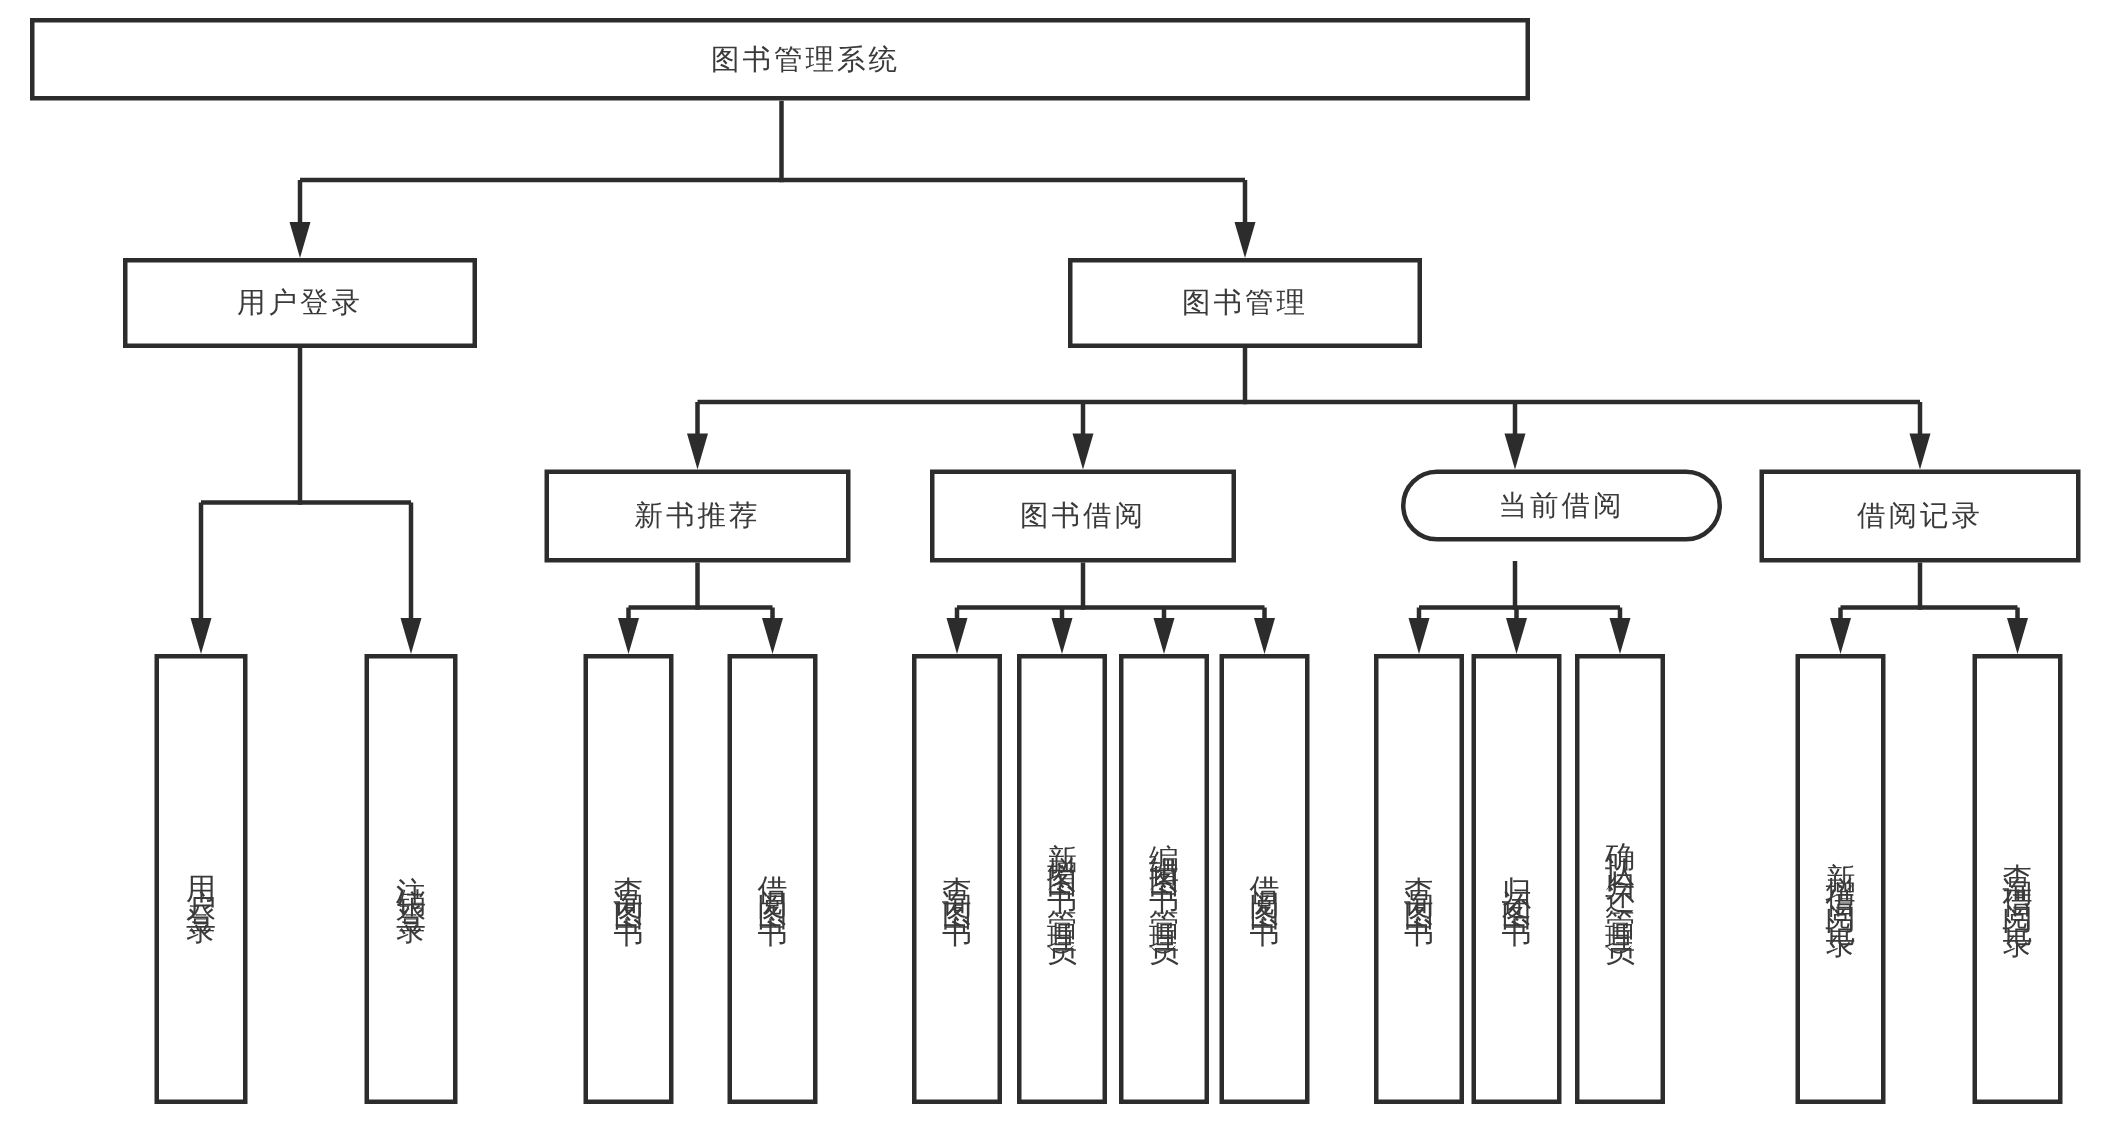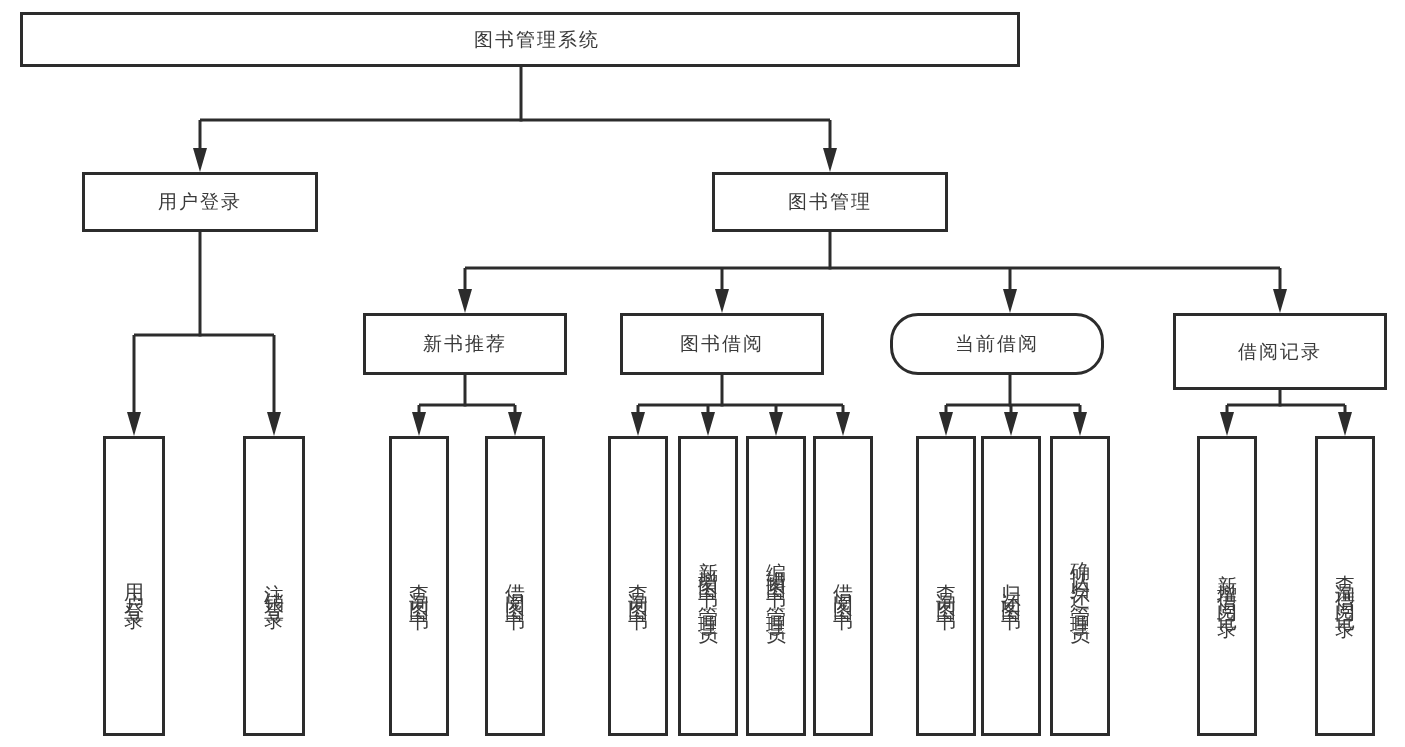--- a/index.html
+++ b/index.html
@@ -95,22 +95,22 @@
     <polygon points="1338,412 1352,412 1345,436"></polygon>
   </svg>
 
   <div class="node" style="left:20px;top:12px;width:1000px;height:55px;padding-left:34px;">图书管理系统</div>
 
   <div class="node" style="left:82px;top:172px;width:236px;height:60px;">用户登录</div>
   <div class="node" style="left:363px;top:313px;width:204px;height:62px;">新书推荐</div>
 
   <div class="node" style="left:712px;top:172px;width:236px;height:60px;">图书管理</div>
   <div class="node" style="left:620px;top:313px;width:204px;height:62px;font-family:Liberation Serif, serif;">图书借阅</div>
-  <div class="node" style="left:890px;top:313px;width:214px;height:62px;border-radius:28px;">当前借阅</div>
-  <div class="node" style="left:1173px;top:313px;width:214px;height:77px;text-align:center;">借阅记录</div>
+  <div class="node" style="left:934px;top:313px;width:214px;height:48px;border-radius:28px;">当前借阅</div>
+  <div class="node" style="left:1173px;top:313px;width:214px;height:62px;text-align:center;">借阅记录</div>
 
   <div class="vnode" style="left:103px;top:436px;width:62px;height:300px;">
     <span>用户登录</span>
   </div>
   <div class="vnode" style="left:243px;top:436px;width:62px;height:300px;">
     <span>注销登录</span>
   </div>
 
   <div class="vnode" style="left:389px;top:436px;width:60px;height:300px;">
     <span>查询图书</span>

